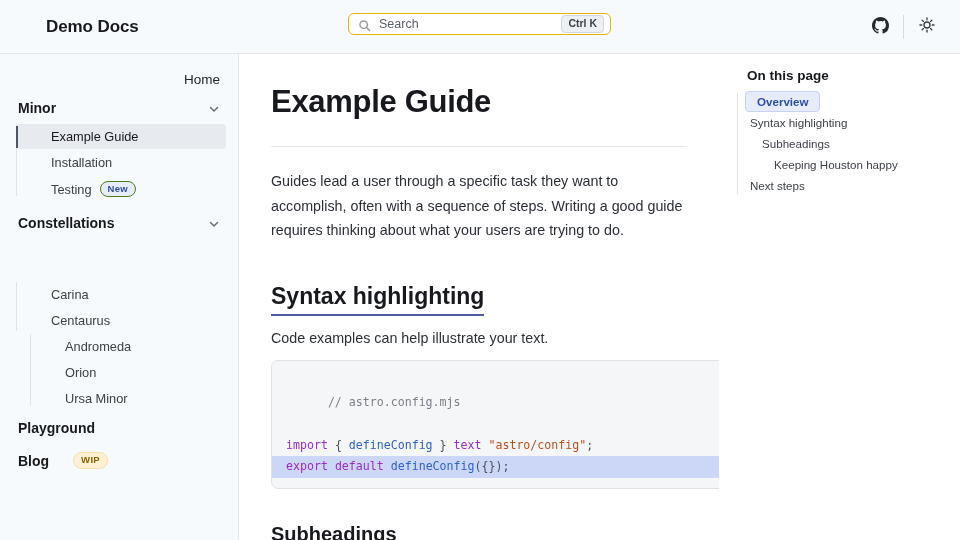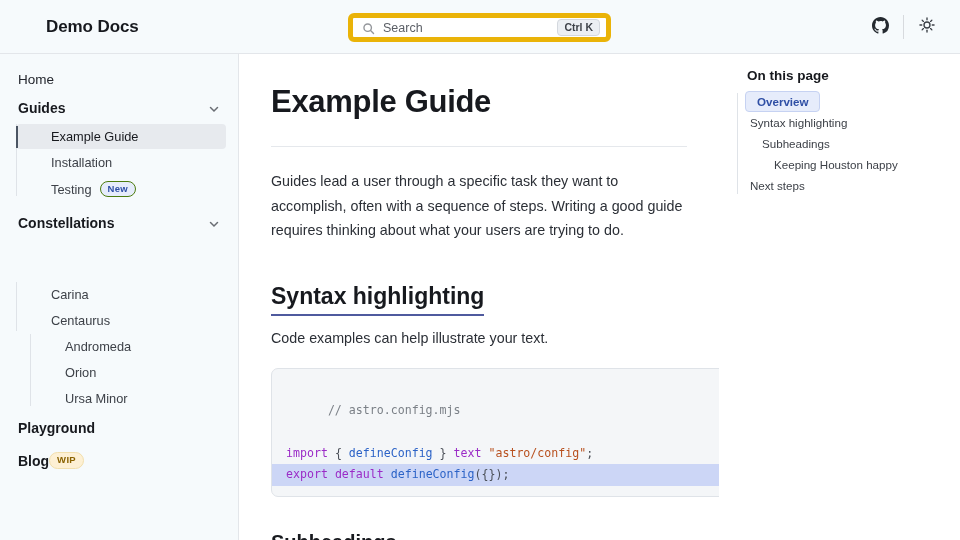--- a/index.html
+++ b/index.html
@@ -21,23 +21,23 @@
     z-index: 10;
   }
   .brand {
     position: absolute; left: 18px; top: 17px;
     font-size: 17px; font-weight: 700; color: #17191e;
     letter-spacing: -0.1px;
     margin-left: 28px;
   }
   .search-box {
     position: absolute; left: 348px; top: 13px;
-    width: 263px; height: 29px;
+    width: 263px; height: 22px;
     background: #ffffff;
-    border: 5px solid #eab308;
+    border: 1px solid #eab308;
     border-radius: 6px;
     display: flex; align-items: center;
     padding: 0 6px 0 9px;
     cursor: text;
   }
   .search-icon { width: 13px; height: 13px; flex: 0 0 auto; opacity: .65; }
   .search-label {
     flex: 1 1 auto;
     font-size: 12.5px; color: #5b5f66;
     padding-left: 8px;
@@ -64,21 +64,21 @@
   
   .sidebar {
     position: absolute; top: 54px; left: 0; width: 239px; bottom: 0;
     background: #f6fafc;
     border-right: 1px solid #e3e6ea;
     padding: 12px 0 0 0;
     overflow: hidden;
   }
   .nav-top {
     font-size: 13.5px; font-weight: 400; color: #23262d;
-    padding: 6px 18px; cursor: pointer;
+    padding: 6px 18px; cursor: pointer; text-align: right;
   }
   .group-head {
     display: flex; align-items: center; justify-content: space-between;
     padding: 7px 18px 7px 18px;
     font-size: 14px; font-weight: 700; color: #17191e;
     cursor: pointer;
   }
   .group-head.sub { padding-left: 32px; font-size: 13.5px; }
   .chev { width: 12px; height: 12px; opacity: .75; }
   .nav-list { margin: 0; padding: 0; list-style: none; }
@@ -107,21 +107,21 @@
     font-size: 9.5px; font-weight: 700; letter-spacing: .3px;
     border-radius: 10px; padding: 2px 7px; line-height: 1.1;
   }
   .badge-new { background: #e6ecfb; color: #2f4fa5; border: 1px solid #4d7c0f; }
   .badge-wip { background: #fdf0d4; color: #8a6200; border: 1px solid #f2dfac; }
   .playground {
     font-size: 14px; font-weight: 700; color: #17191e;
     padding: 8px 18px; cursor: pointer;
   }
   .blog-row {
-    display: flex; align-items: center; gap: 0;
+    display: flex; align-items: center; gap: 24px;
     padding: 8px 18px; cursor: pointer;
   }
   .blog-row .t { font-size: 14px; font-weight: 700; color: #17191e; }
 
   
   .main {
     position: absolute; top: 54px; left: 239px; right: 241px; bottom: 0;
     padding: 30px 32px 0 32px;
     overflow: hidden;
   }
@@ -138,21 +138,21 @@
   }
   h2.section {
     margin: 40px 0 0 0; font-size: 23px; font-weight: 700; color: #17191e;
     display: inline-block;
     border-bottom: 2px solid #4f5a9e;
     padding-bottom: 4px;
   }
   p.sub { margin: 14px 0 0 0; font-size: 14.3px; color: #2b2f36; }
 
   .code-block {
-    margin-top: 22px;
+    margin-top: 14px;
     background: #f4f6f8;
     border: 1px solid #dfe3e8;
     border-radius: 7px;
     padding: 10px 0 10px 0;
     width: 462px;
     font-family: "DejaVu Sans Mono", monospace;
     font-size: 11.6px;
     line-height: 1.85;
     overflow: hidden;
   }
@@ -243,21 +243,21 @@
       </span>
     </div>
   </div>
 </div>
 
 <nav class="sidebar">
 
   <div class="nav-top">Home</div>
 
   <div class="group-head">
-    <span>Guides</span>
+    <span>Minor</span>
     <span class="chev">
       <svg viewBox="0 0 12 12" width="12" height="12" fill="none" stroke="#3b3f46" stroke-width="1.5" stroke-linecap="round">
           <polyline points="2.5,4.5 6,8 9.5,4.5"></polyline>
         </svg>
     </span>
   </div>
   <div style="position:relative;">
     <div class="rail" style="top:0; height:72px;"></div>
     <div class="marker-active" style="top:2px;"></div>
     <ul class="nav-list">

